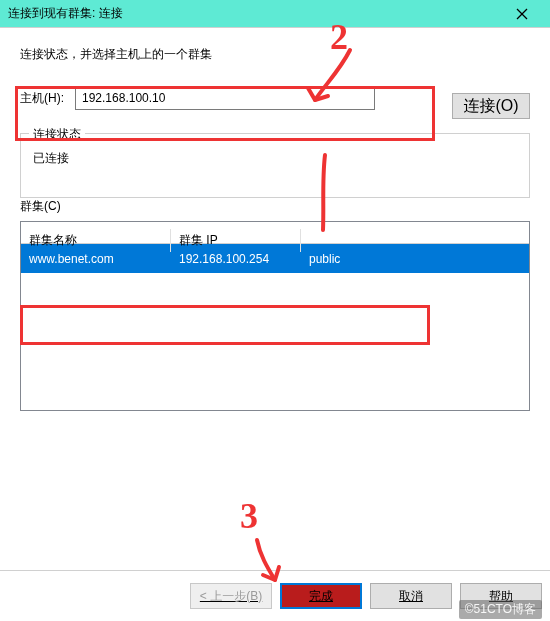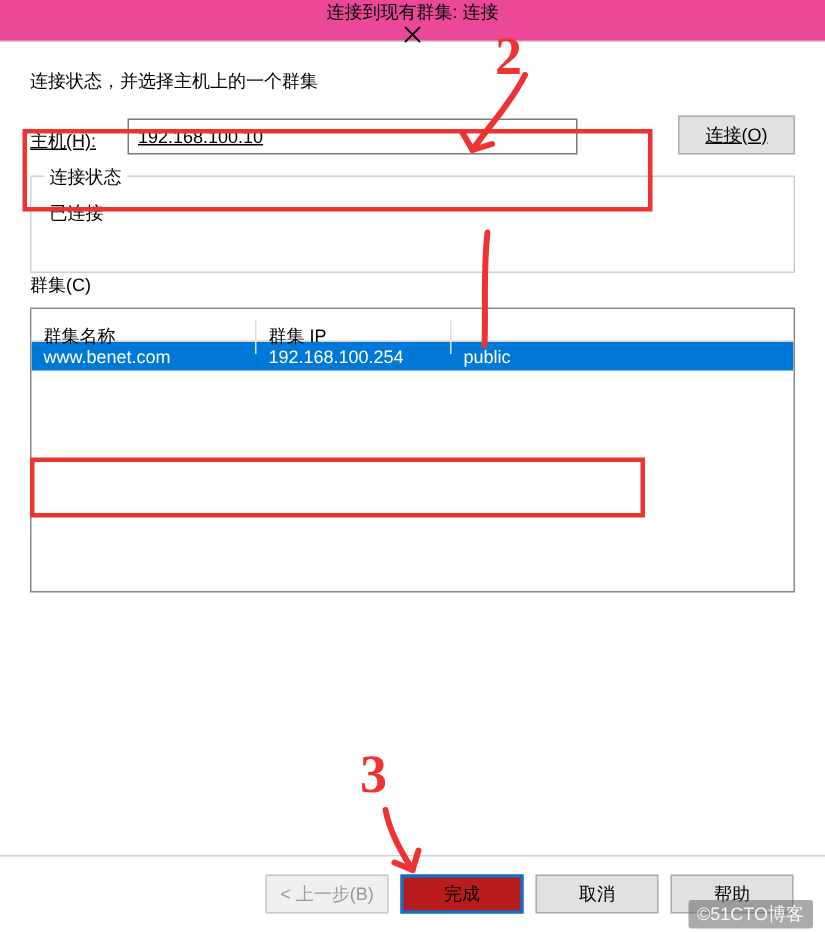--- a/index.html
+++ b/index.html
@@ -7,59 +7,58 @@
       font-family: "Microsoft YaHei", "Segoe UI", Tahoma, sans-serif;
       font-size: 12px;
       background: #fff;
       width: 550px;
       height: 621px;
       overflow: hidden;
       position: relative;
     }
     .titlebar {
       height: 28px;
-      background: #ec4899;
+      background: #5eead4;
       border-bottom: 1px solid #d0d0d0;
       display: flex;
       align-items: center;
       padding: 0 8px;
       justify-content: space-between;
-      flex-direction: column;
     }
     .titlebar .title { font-size: 12px; color: #000; }
     .titlebar .close {
       width: 40px; height: 28px;
       display: flex; align-items: center; justify-content: center;
       font-size: 16px; color: #000; cursor: pointer;
     }
     .content {
       padding: 18px 20px 10px 20px;
     }
     .instr { margin-bottom: 14px; font-size: 12px; }
     .host-row {
-      display: flex; align-items: flex-end; gap: 10px;
+      display: flex; align-items: center; gap: 0;
       margin-bottom: 14px;
-      text-decoration: underline;
     }
     .host-label { width: 55px; }
     .host-input {
       flex: 0 0 300px;
       height: 24px;
       border: 1px solid #7a7a7a;
       padding: 6px 6px;
       font-size: 12px;
       font-family: inherit;
     }
     .connect-btn {
       margin-left: auto;
       width: 78px; height: 26px;
       background: #e1e1e1;
       border: 1px solid #adadad;
-      font-size: 12px;
+      font-size: 16px;
       cursor: pointer;
+      margin-top: 16px;
     }
     .groupbox {
       border: 1px solid #d0d0d0;
       padding: 10px 12px 30px 12px;
       position: relative;
     }
     .groupbox .legend {
       position: absolute;
       top: -8px; left: 8px;
       background: #fff;
@@ -85,38 +84,39 @@
       padding: 3px 8px;
       border-right: 1px solid #e0e0e0;
       font-size: 12px;
       margin-top: 16px;
     }
     .col-name { width: 150px; }
     .col-ip { width: 130px; }
     .col-iface { flex: 1; }
     .list-row {
       display: flex;
-      height: 19px;
+      height: 29px;
       align-items: center;
       background: #0078d7;
       color: #fff;
     }
     .list-row > div {
       padding: 2px 8px;
       font-size: 12px;
       white-space: nowrap;
       overflow: hidden;
     }
     .button-row {
       position: absolute;
       bottom: 12px;
-      right: 21px;
+      right: 8px;
       display: flex;
       gap: 8px;
       align-items: center;
+      text-decoration: underline;
     }
     .btn {
       width: 82px; height: 26px;
       background: #e1e1e1;
       border: 1px solid #adadad;
       font-size: 12px;
       cursor: pointer;
       font-family: inherit;
     }
     .btn.disabled {

